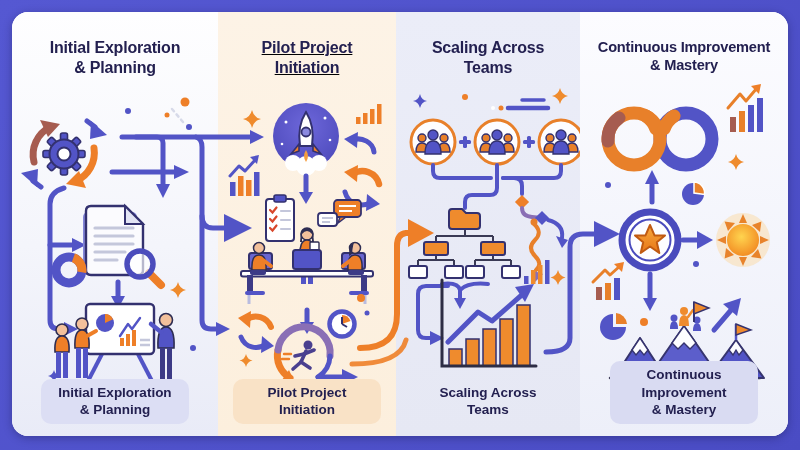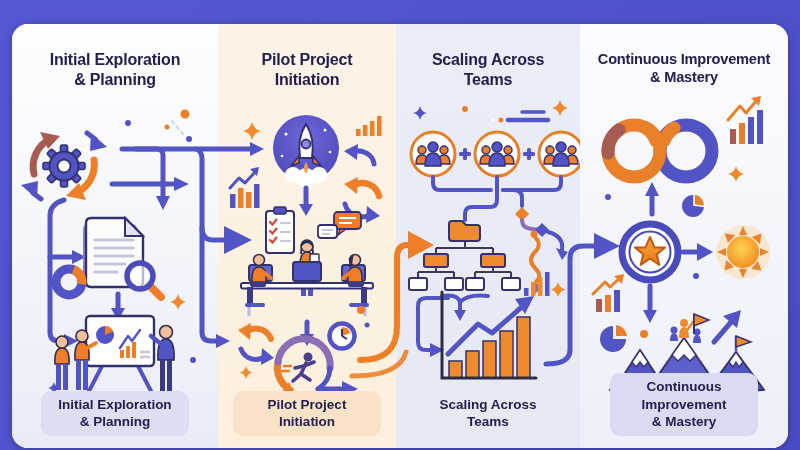--- a/index.html
+++ b/index.html
@@ -1,23 +1,23 @@
 <!DOCTYPE html>
 <html><head>
 <meta charset="utf-8">
 <style>
   html,body{margin:0;padding:0;}
   body{width:800px;height:450px;overflow:hidden;background:#4f51cb;
        font-family:"Liberation Sans","DejaVu Sans",sans-serif;position:relative;}
   .frame{position:absolute;inset:0;background:linear-gradient(135deg,#5558d2,#4a4cc4);}
-  .card{position:absolute;left:12px;top:24px;width:776px;height:424px;border-radius:16px;
+  .card{position:absolute;left:12px;top:12px;width:776px;height:424px;border-radius:16px;
         overflow:hidden;background:#fff;display:flex;box-shadow:0 2px 8px rgba(20,20,60,.35);}
   .col{position:relative;height:100%;}
   .col1{width:206px;background:linear-gradient(180deg,#fefeff 0%,#f4f5fb 55%,#e9ebf7 100%);}
-  .col2{width:178px;background:linear-gradient(180deg,#fdf3e6 0%,#fcefdd 100%);}
+  .col2{width:178px;background:linear-gradient(180deg,#fdf3e6 0%,#fcefdd 100%);text-decoration:underline;}
   .col3{width:184px;background:linear-gradient(180deg,#ebedf8 0%,#e6e8f4 100%);}
   .col4{width:208px;background:linear-gradient(180deg,#fcfcff 0%,#edeff9 100%);}
   .title{margin:0;padding-top:26px;text-align:center;white-space:pre-line;
          font-size:16px;line-height:1.25;font-weight:bold;color:#232050;letter-spacing:-.2px;}
   .col4 .title{font-size:14.6px;}
   .art{position:absolute;left:0;top:0;pointer-events:none;}
   .pill{position:absolute;bottom:12px;left:50%;transform:translateX(-50%);
         white-space:pre-line;text-align:center;font-weight:bold;font-size:13.5px;
         line-height:1.3;color:#232050;padding:5px 14px;border-radius:10px;min-width:120px;}
   .pill1{background:#dcdef4;}

